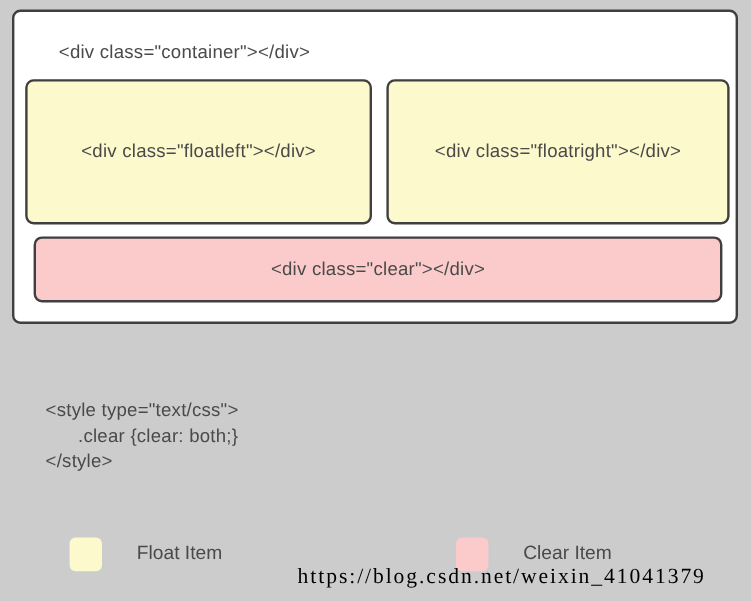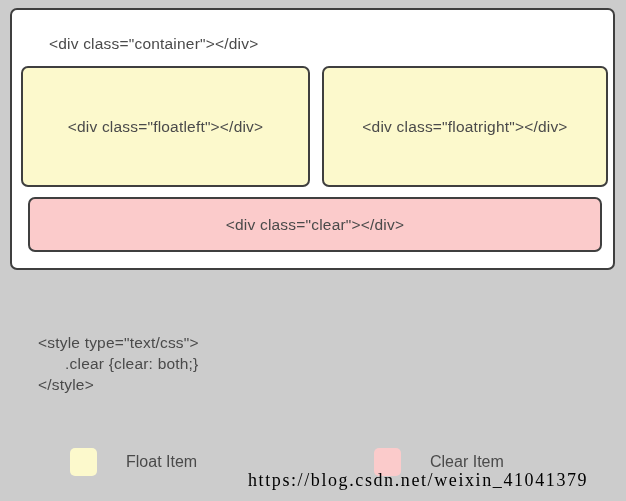--- a/index.html
+++ b/index.html
@@ -87,29 +87,28 @@
     letter-spacing: 0.2px;
   }
 
   
   #legend {
     position: absolute;
     left: 0;
     top: 446px;
     width: 514px;
     height: 36px;
-    margin-left: 12px;
   }
   .legend-item {
     position: absolute;
     display: flex;
     align-items: center;
   }
   #legend-item-float { left: 58px; top: 2px; }
-  #legend-item-clear { left: 344px; top: 2px; padding-left: 18px; }
+  #legend-item-clear { left: 362px; top: 2px; padding-left: 18px; }
 
   .legend-swatch {
     width: 27px;
     height: 28px;
     border-radius: 5px;
     flex: 0 0 auto;
   }
   .legend-swatch.float { background: #fcf9cc; }
   .legend-swatch.clear { background: #fbcbcb; }
 

